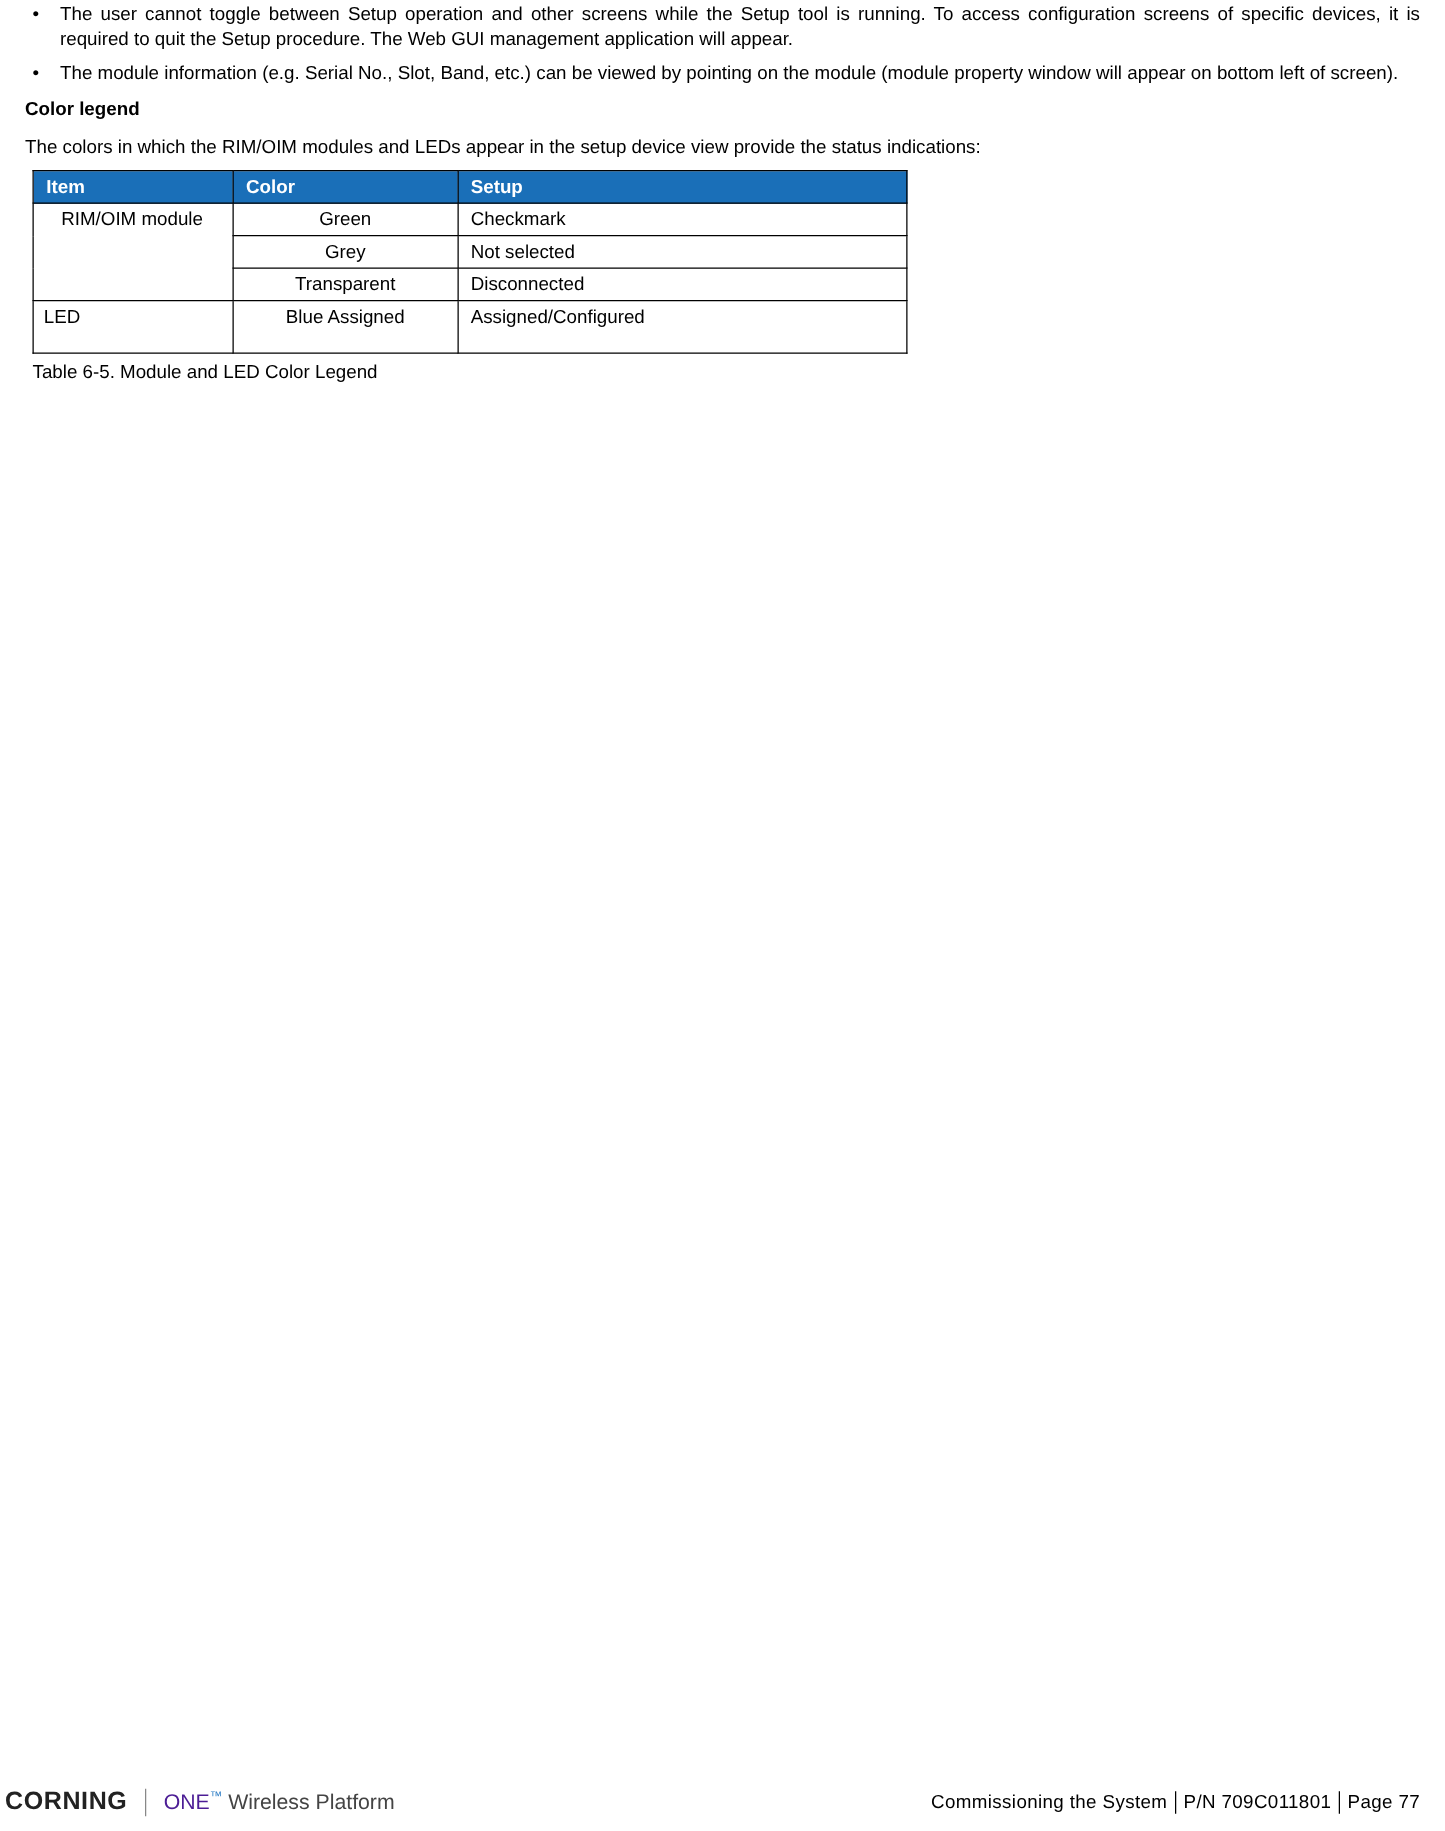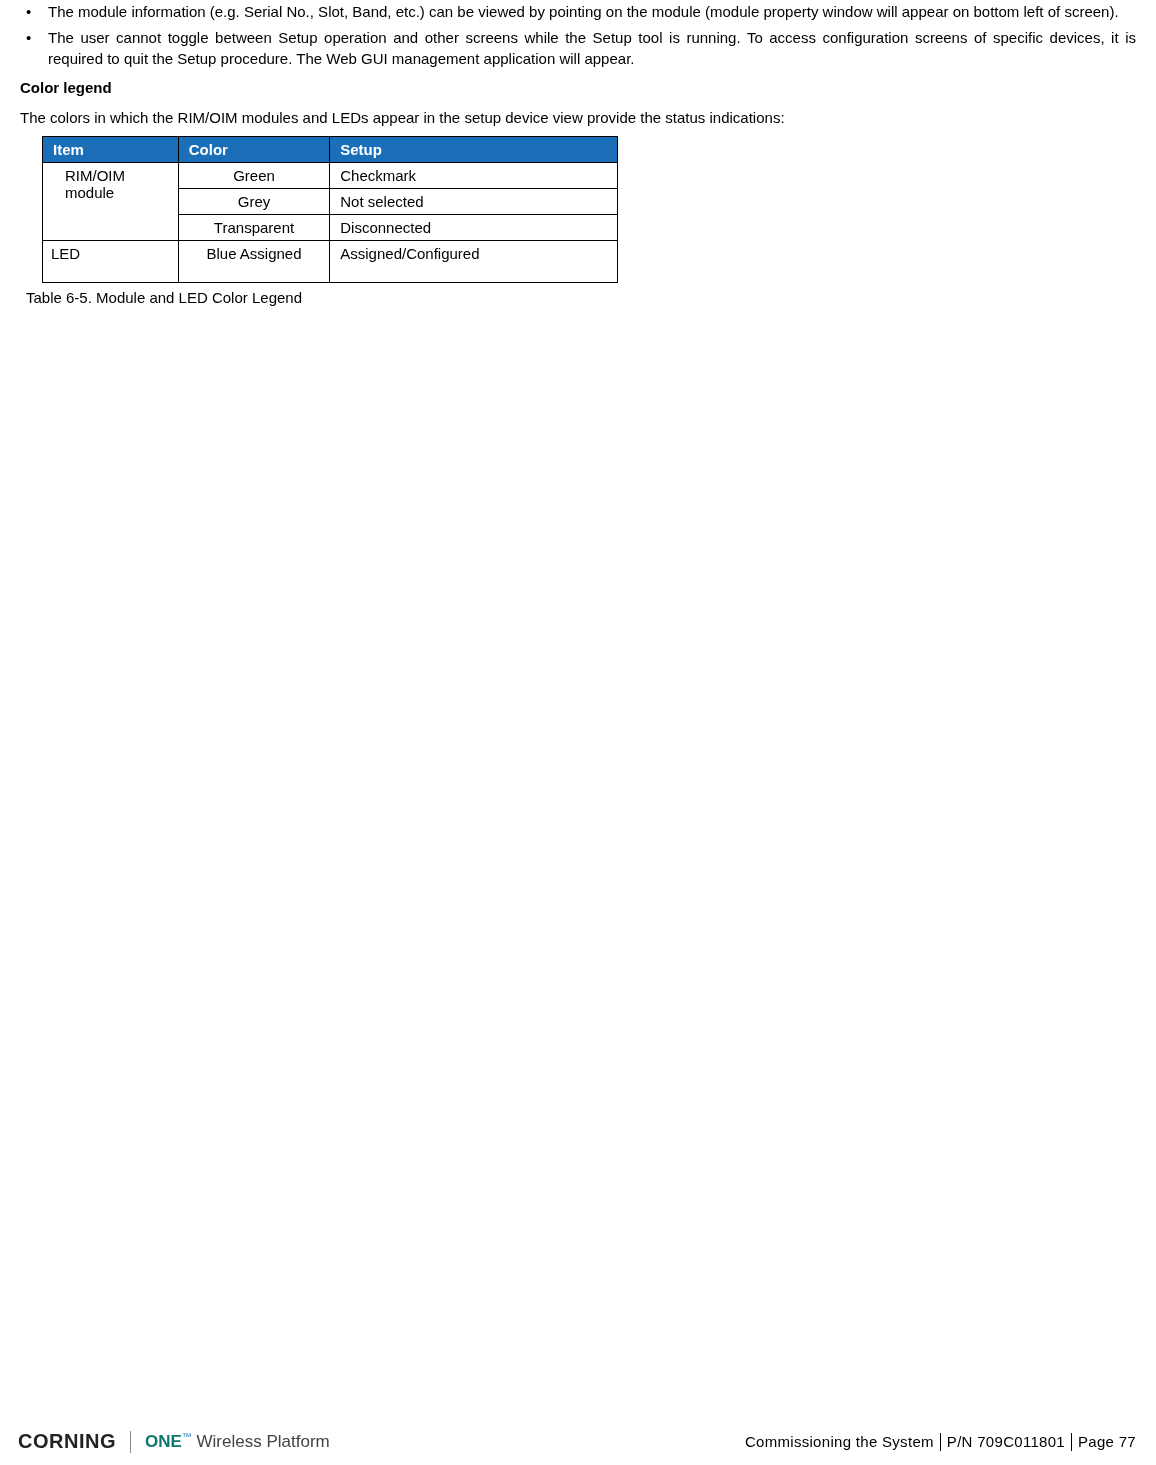--- a/index.html
+++ b/index.html
@@ -41,22 +41,22 @@
       font-weight: bold;
       margin-top: 10px;
       margin-bottom: 12px;
     }
     .intro {
       margin-bottom: 8px;
       line-height: 1.35;
     }
     table {
       border-collapse: collapse;
-      width: 576px;
-      margin-left: 22px;
+      width: 700px;
+      margin-left: 6px;
     }
     th {
       background-color: #1a6fb8;
       color: #fff;
       text-align: left;
       padding: 4px 10px;
       font-weight: bold;
       border: 1px solid #000;
     }
     td {
@@ -78,21 +78,21 @@
     .last-row td {
       padding-bottom: 20px;
     }
     .caption {
       margin-top: 6px;
       margin-left: 6px;
     }
     .footer {
       position: absolute;
       bottom: 12px;
-      left: 18px;
+      left: 4px;
       right: 20px;
       display: flex;
       justify-content: space-between;
       align-items: center;
       font-size: 15px;
     }
     .footer-left {
       display: flex;
       align-items: center;
       gap: 14px;
@@ -108,22 +108,22 @@
       width: 1px;
       height: 22px;
       background: #888;
     }
     .brand2 {
       font-family: Arial, sans-serif;
       font-size: 17px;
       color: #444;
     }
     .brand2 .one {
-      color: #0f766e;
-      font-weight: bold;
+      color: #4c1d95;
+      font-weight: normal;
     }
     .brand2 .tm {
       font-size: 10px;
       vertical-align: super;
       color: #2a7bc4;
     }
     .footer-right {
       display: flex;
       align-items: center;
       font-family: Verdana, Arial, sans-serif;
@@ -137,22 +137,22 @@
       background: #000;
       margin: 0 6px;
       vertical-align: middle;
     }
   </style>
 </head>
 <body>
 
 <div class="content">
   <ul>
+    <li>The user cannot toggle between Setup operation and other screens while the Setup tool is running. To access configuration screens of specific devices, it is required to quit the Setup procedure. The Web GUI management application will appear.</li>
     <li>The module information (e.g. Serial No., Slot, Band, etc.) can be viewed by pointing on the module (module property window will appear on bottom left of screen).</li>
-    <li>The user cannot toggle between Setup operation and other screens while the Setup tool is running. To access configuration screens of specific devices, it is required to quit the Setup procedure. The Web GUI management application will appear.</li>
   </ul>
 
   <div class="heading">Color legend</div>
   <div class="intro">The colors in which the RIM/OIM modules and LEDs appear in the setup device view provide the status indications:</div>
 
   <table>
     <thead>
       <tr>
         <th>Item</th>
         <th>Color</th>

